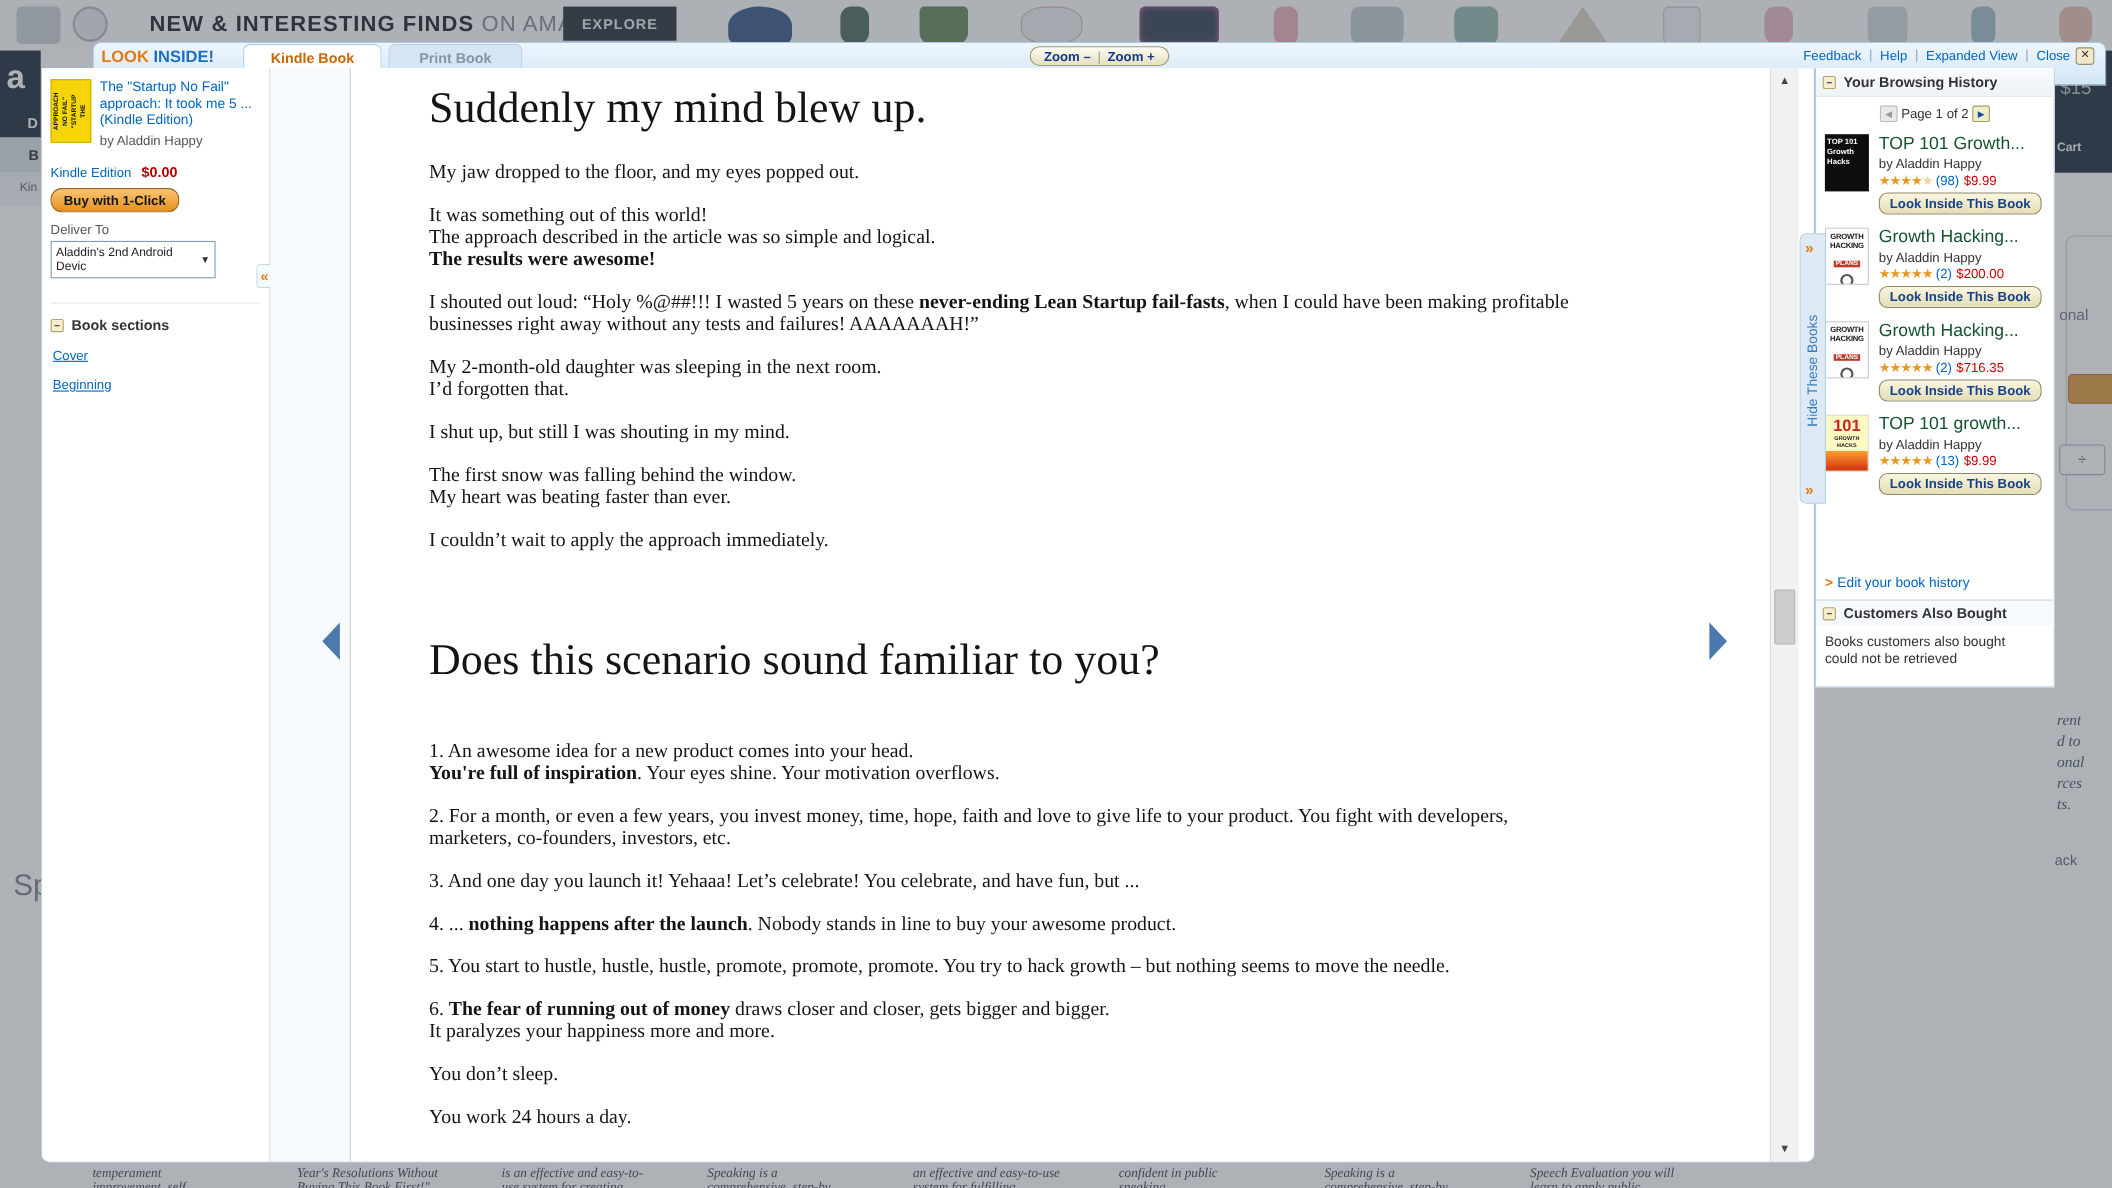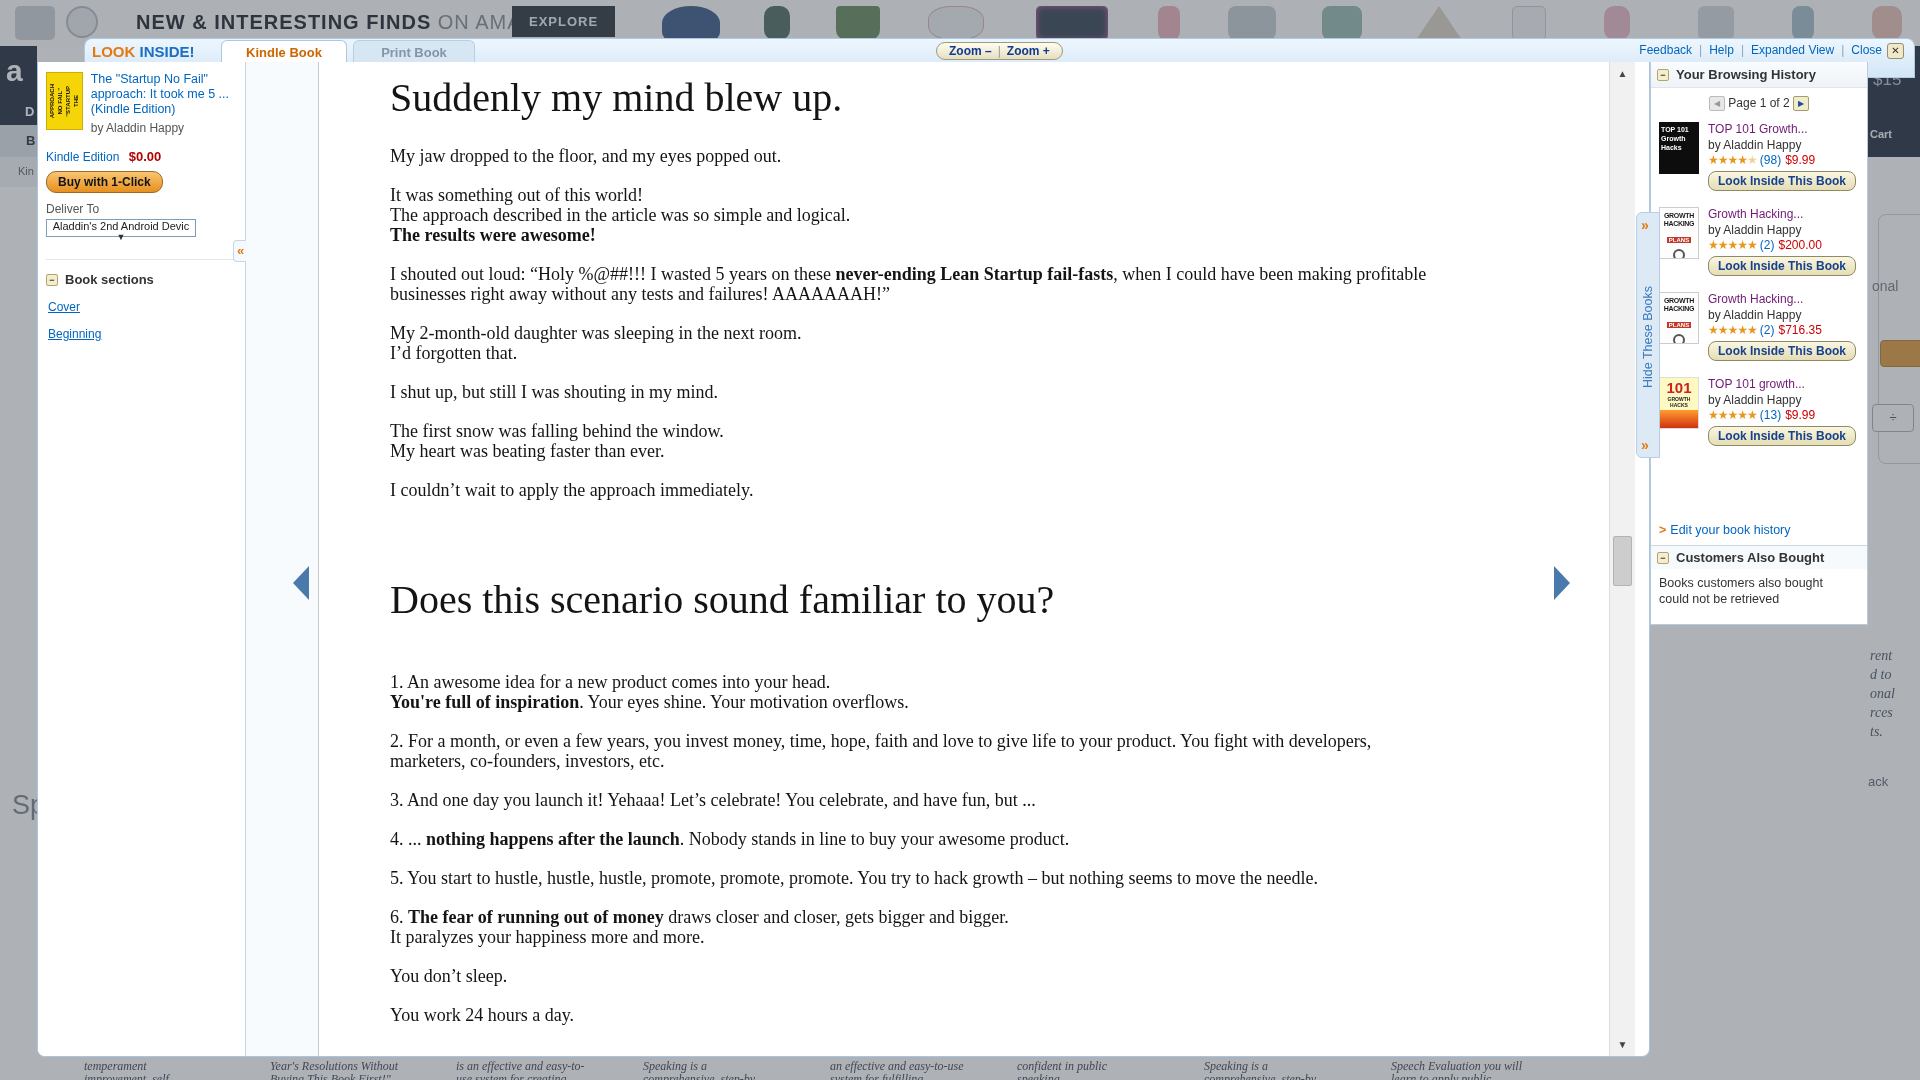--- a/index.html
+++ b/index.html
@@ -61,21 +61,21 @@
   .cover { width:38px; height:58px; background:#f5d408; border:1px solid #c9af06; display:flex; justify-content:center; align-items:center; gap:1px; padding:2px 1px; }
   .cover .vline { writing-mode:vertical-rl; transform:rotate(180deg); font-size:6px; font-weight:bold; color:#111; line-height:7px; }
   .book-meta { margin-left:8px; width:152px; }
   .book-title { color:#0066c0; font-size:12.5px; line-height:15px; }
   .book-author { color:#555; font-size:12px; margin-top:4px; }
   .edition-row { margin-top:14px; font-size:12px; }
   .edition-row .ed { color:#0066c0; }
   .edition-row .pr { color:#b30000; font-weight:bold; font-size:13px; margin-left:6px; }
   .buy-btn { margin-top:7px; display:inline-block; padding:3px 11px; font-size:12px; font-weight:bold; color:#101417; background:linear-gradient(#f9c571,#e7901f); border:1px solid #9c6a22; border-radius:10px; }
   .deliver-label { margin-top:9px; font-size:12px; color:#555; }
-  .deliver-select { margin-top:3px; width:150px; height:18px; border:1px solid #7f9db9; background:#fff; font-size:11px; color:#222; display:flex; align-items:center; justify-content:space-between; padding:0 4px;flex-direction:column; }
+  .deliver-select { margin-top:3px; width:150px; height:18px; border:1px solid #7f9db9; background:#fff; font-size:11px; color:#222; display:flex; align-items:center; justify-content:space-between; padding:16px 4px; }
   .deliver-select .caret { font-size:9px; color:#333; }
   .sections { margin-top:22px; border-top:1px solid #e2e8ee; padding-top:12px; }
   .sec-header { display:flex; align-items:center; font-size:13px; font-weight:bold; color:#333; }
   .minus-box { display:inline-block; width:12px; height:12px; margin-right:7px; background:#f5edcb; border:1px solid #b0a570; border-radius:2px; font-size:9px; line-height:10px; text-align:center; color:#333; }
   .sec-link { display:block; margin:13px 0 0 2px; color:#0066c0; font-size:12px; }
   .collapse-tab { position:absolute; left:195px; top:178px; width:14px; height:22px; background:#f4f9fd; border:1px solid #c6d6e4; border-right:none; border-radius:4px 0 0 4px; color:#e47911; font-weight:bold; font-size:13px; text-align:center; line-height:20px; }
 
   
   .arrow-strip { position:absolute; left:208px; top:0; width:73px; height:995px; background:#f8fbfd; border-right:1px solid #c9c9c9; }
   .pg-left { position:absolute; left:47px; top:504px; width:0; height:0; border-top:17px solid transparent; border-bottom:17px solid transparent; border-right:16px solid #4a7aac; }
@@ -111,21 +111,21 @@
   .hp-cover.c1 .l { font-size:7px; font-weight:bold; line-height:9px; }
   .hp-cover.c2 { background:#fdfdfd; border:1px solid #ccc; padding:4px 2px 0 2px; text-align:center; }
   .hp-cover.c2 .g { font-size:7px; font-weight:900; color:#1a1a1a; line-height:8px; letter-spacing:-.3px; }
   .hp-cover.c2 .plans { display:inline-block; background:#c0392b; color:#fff; font-size:6px; font-weight:bold; padding:0 2px; margin-top:1px; }
   .hp-cover.c2 .target { width:12px; height:12px; border:2px solid #555; border-radius:50%; margin:3px auto 0 auto; }
   .hp-cover.c4 { background:#fef9c3; border:1px solid #ddd; text-align:center; position:relative; }
   .hp-cover.c4 .n101 { font-size:15px; font-weight:bold; color:#cc2222; line-height:16px; margin-top:2px; }
   .hp-cover.c4 .gh { font-size:5px; font-weight:bold; color:#222; }
   .hp-cover.c4 .flames { position:absolute; left:0; bottom:0; width:100%; height:18px; background:linear-gradient(#ff9d2e,#d03310); }
   .hp-info { margin-left:9px; }
-  .hp-title { color:#701a75; font-size:12px; }
+  .hp-title { color:#14532d; font-size:16px; }
   .hp-author { color:#333; font-size:12px; margin-top:2px; }
   .hp-stars { font-size:12px; margin-top:1px; }
   .hp-stars .st { color:#e7971e; letter-spacing:-1px; }
   .hp-stars .half { color:#e7971e; opacity:.45; letter-spacing:-1px; }
   .hp-stars .cnt { color:#0066c0; margin-left:3px; }
   .hp-stars .prc { color:#c00; margin-left:4px; }
   .look-btn { display:inline-block; margin-top:4px; padding:2px 9px; font-size:12px; font-weight:bold; color:#16418c; background:linear-gradient(#faf6e0,#e5ddb4); border:1px solid #8e8a66; border-radius:8px; }
   .hp-edit { margin:66px 0 8px 8px; font-size:12.5px; }
   .hp-edit .gt { color:#e47911; font-weight:bold; margin-right:4px; }
   .hp-edit a { color:#0066c0; text-decoration:none; }

